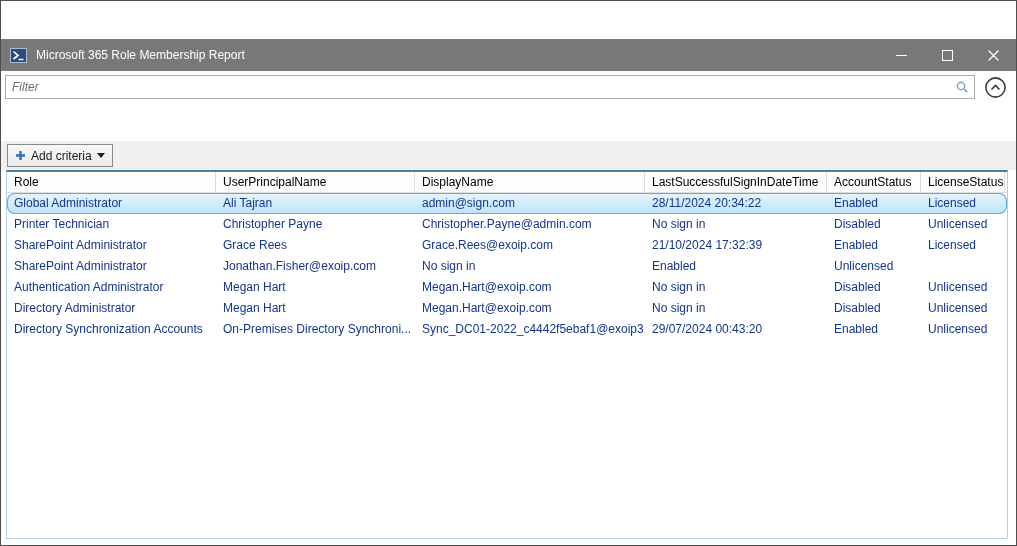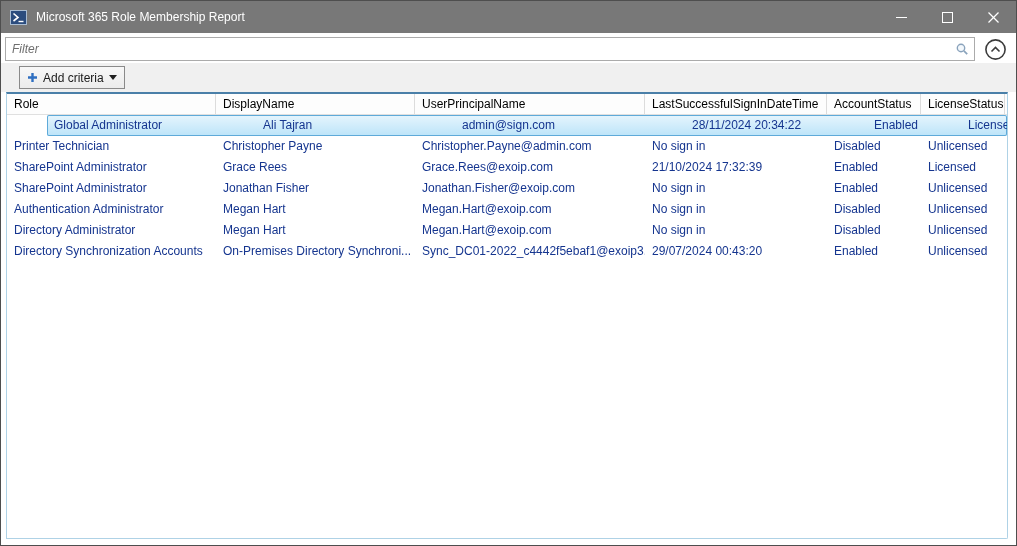--- a/index.html
+++ b/index.html
@@ -7,52 +7,52 @@
     --selection-fill-top:#E6F5FD; --selection-fill-bottom:#BCE4F9;
     --grid-border:#AFD2E6; --grid-border-top:#4A7FA8; --toolbar-bg:#F0F0F0;
   }
   html,body{margin:0;padding:0;background:#d8d8d8;}
   .window{
     width:1017px;height:546px;box-sizing:border-box;border:1px solid #4e4e4e;
     background:#fff;display:flex;flex-direction:column;
     font-family:"Liberation Sans","DejaVu Sans",sans-serif;overflow:hidden;
   }
   
-  .titlebar{height:32px;background:var(--titlebar);display:flex;align-items:center;flex-shrink:0;}
+  .titlebar{height:32px;background:var(--titlebar);display:flex;align-items:center;flex-shrink:0;margin-top:38px;}
   .ps-icon{margin-left:9px;display:flex;align-items:center;}
   .title{color:#fff;font-size:12px;margin-left:9px;white-space:nowrap;}
   .win-btns{margin-left:auto;display:flex;height:100%;}
   .win-btn{width:46px;height:100%;display:flex;align-items:center;justify-content:center;cursor:default;}
   .glyph-min{width:11px;height:1px;background:#fff;}
   .glyph-max{width:9px;height:9px;border:1px solid #fff;background:transparent;}
   
   .filter-row{height:26px;display:flex;align-items:center;background:#fff;padding:3px 9px 1px 4px;flex-shrink:0;border-radius:7px;}
   .filter-box{flex:1;height:22px;border:1px solid #ABABAB;background:#fff;display:flex;align-items:center;}
   .filter-input{flex:1;border:none;outline:none;height:18px;font-family:inherit;font-size:12px;padding:0 0 0 6px;color:#222;background:transparent;}
   .filter-input::placeholder{font-style:italic;color:#6E6E6E;}
   .search-glyph{margin:0 5px 0 4px;display:flex;align-items:center;}
   .expander-btn{width:24px;height:24px;margin-left:8px;border:none;background:transparent;padding:0;display:flex;align-items:center;justify-content:center;cursor:default;}
   
-  .toolbar{height:29px;background:var(--toolbar-bg);display:flex;align-items:center;padding-left:18px;flex-shrink:0;}
+  .toolbar{height:29px;background:var(--toolbar-bg);display:flex;align-items:center;padding-left:6px;flex-shrink:0;margin-top:40px;}
   .add-criteria{height:23px;box-sizing:border-box;border:1px solid #8A8A8A;background:linear-gradient(#F7F7F7,#ECECEC);
     display:flex;align-items:center;gap:5px;padding:0 7px;font-family:inherit;font-size:12px;color:#1A1A1A;cursor:default;}
   .caret-down{width:0;height:0;border-left:4px solid transparent;border-right:4px solid transparent;border-top:5px solid #1F1F1F;}
   
   .grid-wrap{flex:1;margin:0 8px 6px 5px;border:1px solid var(--grid-border);border-top:2px solid var(--grid-border-top);
     background:#fff;display:flex;flex-direction:column;overflow:hidden;border-bottom-right-radius:2px;}
   .grid-header,.row{display:grid;grid-template-columns:209px 199px 230px 182px 94px 84px 1fr;}
   .grid-header{height:20px;flex-shrink:0;background:#FDFDFD;border-bottom:1px solid #E0E0E0;}
   .hcell{font-size:12px;color:#000;padding:3px 9px 0 7px;border-right:1px solid #DCDCDC;white-space:nowrap;overflow:hidden;box-sizing:border-box;cursor:default;}
   .hcell.filler{border-right:none;}
   .grid-body{flex:1;overflow:hidden;}
   .row{height:21px;align-items:center;box-sizing:border-box;cursor:default;}
   .cell{font-size:12px;color:var(--row-text);padding-left:7px;white-space:nowrap;overflow:hidden;line-height:21px;}
   .row.selected{
     background:linear-gradient(var(--selection-fill-top),var(--selection-fill-bottom));
-    box-shadow:inset 0 0 0 1px var(--selection-border);border-radius:2px;margin-left:40px;
+    box-shadow:inset 0 0 0 1px var(--selection-border);border-radius:8px;
   }
 </style>
 </head>
 <body>
 
 <div class="window">
 
   <div class="titlebar">
     <span class="ps-icon">
       <svg width="17" height="15" viewBox="0 0 17 15">
@@ -102,22 +102,22 @@
         <path d="M5.5 1 V10 M1 5.5 H10" stroke="#2F6FC1" stroke-width="2.4"></path>
       </svg>
       <span>Add criteria</span>
       <span class="caret-down"></span>
     </button>
   </div>
 
   <div class="grid-wrap">
     <div class="grid-header">
       <div class="hcell">Role</div>
+      <div class="hcell">UserPrincipalName</div>
       <div class="hcell">DisplayName</div>
-      <div class="hcell">UserPrincipalName</div>
       <div class="hcell">LastSuccessfulSignInDateTime</div>
       <div class="hcell">AccountStatus</div>
       <div class="hcell">LicenseStatus</div>
       <div class="hcell filler"></div>
     </div>
     <div class="grid-body">
         <div class="row selected">
     <div class="cell">Global Administrator</div>
     <div class="cell">Ali Tajran</div>
     <div class="cell">admin@sign.com</div>
@@ -139,21 +139,20 @@
     <div class="cell">SharePoint Administrator</div>
     <div class="cell">Grace Rees</div>
     <div class="cell">Grace.Rees@exoip.com</div>
     <div class="cell">21/10/2024 17:32:39</div>
     <div class="cell">Enabled</div>
     <div class="cell">Licensed</div>
     <div class="cell"></div>
   </div>
         <div class="row">
     <div class="cell">SharePoint Administrator</div>
-    <div class="cell">Jonathan Fisher</div>
     <div class="cell">Jonathan.Fisher@exoip.com</div>
     <div class="cell">No sign in</div>
     <div class="cell">Enabled</div>
     <div class="cell">Unlicensed</div>
     <div class="cell"></div>
   </div>
         <div class="row">
     <div class="cell">Authentication Administrator</div>
     <div class="cell">Megan Hart</div>
     <div class="cell">Megan.Hart@exoip.com</div>

